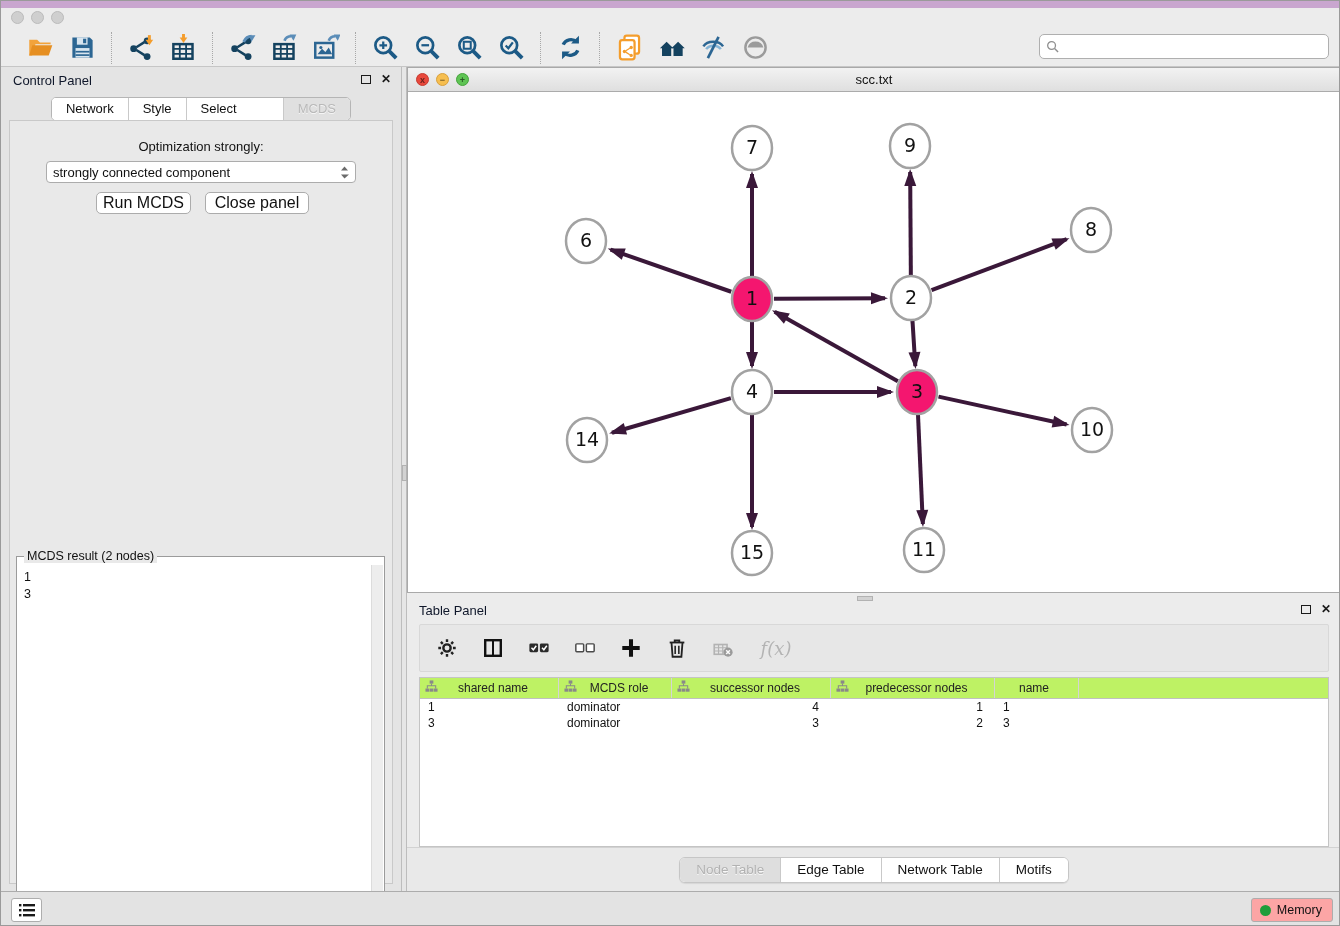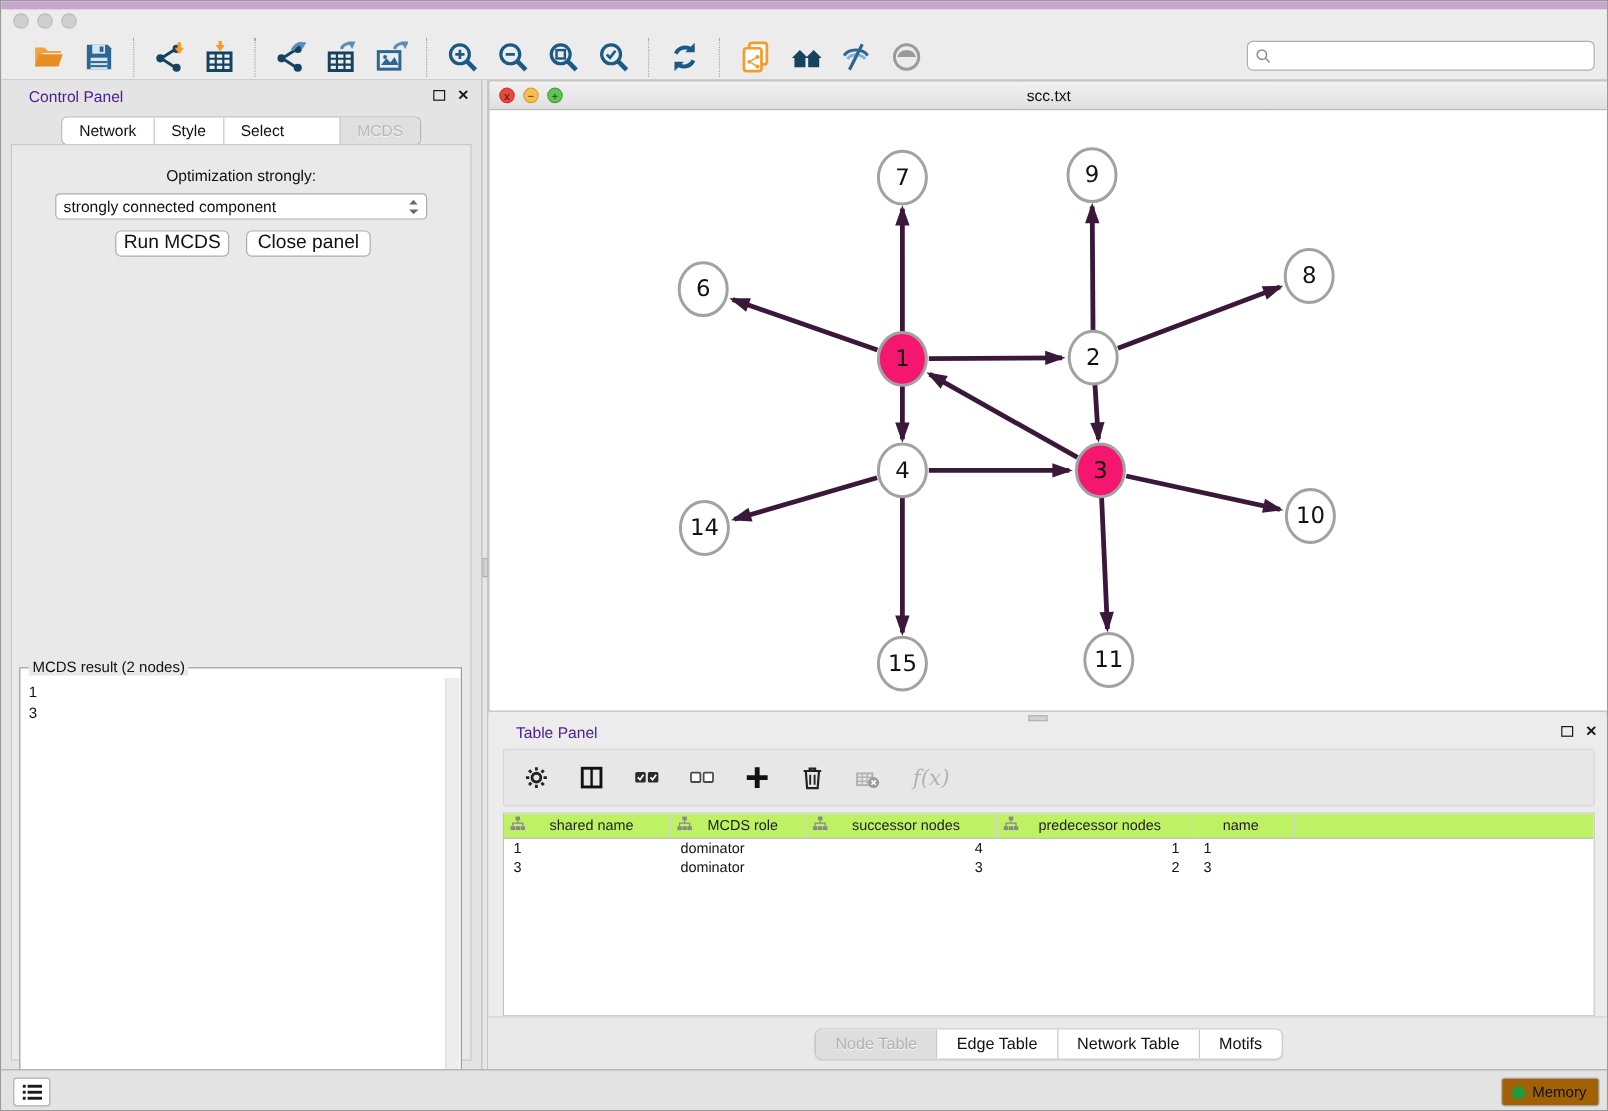--- a/index.html
+++ b/index.html
@@ -22,21 +22,21 @@
   .tb-sep { width:0; height:32px; border-left:1px dotted #A8A8A8; }
   .tb-icon { width:30px; height:30px; display:flex; align-items:center; justify-content:center; cursor:default; }
   .tb-icon svg { width:27px; height:27px; }
   .search-wrap { position:absolute; right:12px; top:5px; width:290px; height:25px; background:#fff;
                  border:1px solid #AFAFAF; border-radius:5px; display:flex; align-items:center; padding:0 6px; }
   .search-wrap input { border:none; outline:none; flex:1; font-size:12px; margin-left:5px; background:transparent; }
 
   
   .control-panel { position:absolute; left:0; top:66px; width:400px; height:824px; background:#E4E4E4; }
   .panel-head { position:absolute; left:0; top:0; width:100%; height:26px; display:flex; align-items:center; }
-  .panel-title { font-size:13px; color:#4c1d95; margin-left:23px; }
+  .panel-title { font-size:13px; color:#0f172a; margin-left:12px; }
   .panel-btns { position:absolute; right:10px; top:6px; display:flex; gap:10px; align-items:center; }
   .float-box { width:10px; height:9px; border:1.6px solid #1a1a1a; display:inline-block; }
   .x-btn { font-size:12px; font-weight:bold; color:#1a1a1a; line-height:1; }
 
   .cp-tabs { position:absolute; left:0; top:30px; width:100%; display:flex; justify-content:center; }
   .seg { display:flex; border:1px solid #B5B5B5; border-radius:5px; overflow:hidden; background:#fff; }
   .seg-tab { font-size:13px; padding:3px 14px 4px; color:#111; background:#fff; border-left:1px solid #C9C9C9; }
   .seg-tab:first-child { border-left:none; }
   .seg-tab.selected { background:#E0E0E0; color:#B9B9B9; text-shadow:0 1px 0 #f5f5f5;margin-left:32px; }
 
@@ -98,21 +98,21 @@
             box-shadow:0 1px 1px rgba(0,0,0,.08); }
   .bt-tab { font-size:13.5px; padding:4px 16px 5px; color:#111; background:#fff; border-left:1px solid #C9C9C9; }
   .bt-tab:first-child { border-left:none; }
   .bt-tab.selected { background:#DEDEDE; color:#B2B2B2; text-shadow:0 1px 0 #f8f8f8; }
 
   
   .statusbar { position:absolute; left:0; top:890px; width:1340px; height:36px; background:#E3E3E3;
                border-top:1px solid #ACACAC; }
   .sb-left-btn { position:absolute; left:10px; top:6px; width:31px; height:24px; background:#fff;
                  border:1px solid #ADADAD; border-radius:3px; display:flex; align-items:center; justify-content:center; }
-  .memory-btn { position:absolute; right:8px; top:6px; height:24px; padding:0 10px 0 8px; background:#a16207;
+  .memory-btn { position:absolute; right:8px; top:6px; height:24px; padding:0 10px 0 8px; background:#fca5a5;
                 border:1px solid #ADADAD; border-radius:3px; display:flex; align-items:center; gap:6px;
                 font-size:12.5px; color:#111; }
   .mem-dot { width:11px; height:11px; border-radius:50%; background:#1F9D3A; }
 </style>
 </head>
 <body>
 
 <div class="app">
 
   <div class="mac-strip"></div>

